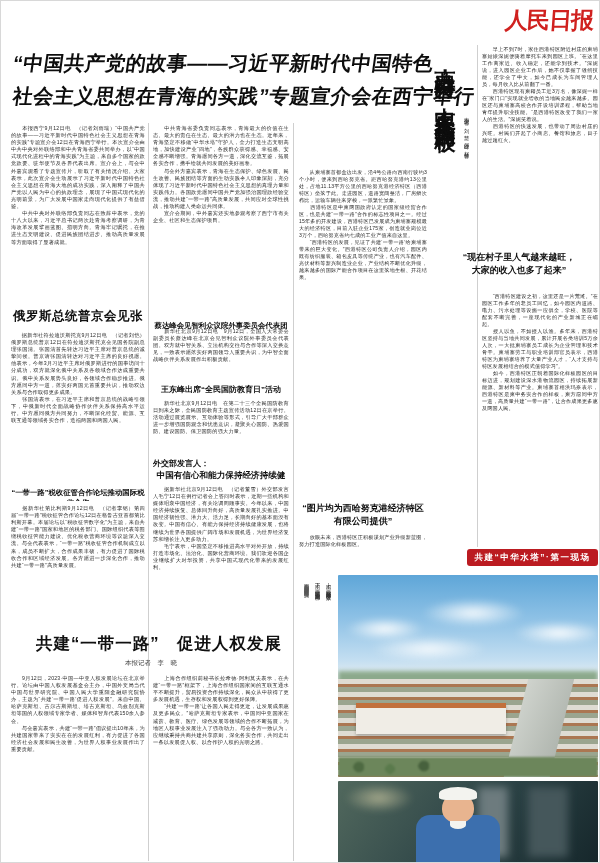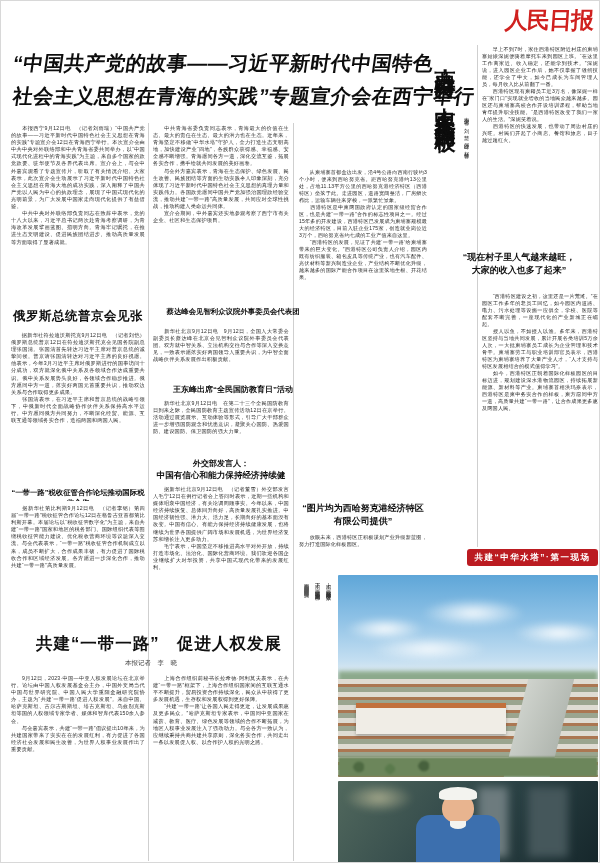--- a/index.html
+++ b/index.html
@@ -64,27 +64,27 @@
   <div class="body-text" style="left:10px;top:331px;width:134px;height:148px;">　　据新华社符拉迪沃斯托克9月12日电　（记者刘恺）俄罗斯总统普京12日在符拉迪沃斯托克会见国务院副总理张国清。张国清首先转达习近平主席对普京总统的诚挚问候。普京请张国清转达对习近平主席的良好祝愿。他表示，今年3月习近平主席对俄罗斯进行的国事访问十分成功，双方就深化俄中关系及各领域合作达成重要共识。俄中关系发展势头良好，各领域合作稳步推进。俄方愿同中方一道，落实好两国元首重要共识，推动双边关系与合作取得更多成果。
 　　张国清表示，在习近平主席和普京总统的战略引领下，中俄新时代全面战略协作伙伴关系保持高水平运行。中方愿同俄方共同努力，不断深化经贸、能源、互联互通等领域务实合作，造福两国和两国人民。</div>
 
   <div class="subhead" style="left:10px;top:487px;width:134px;height:13px;font-size:7.4px;">“一带一路”税收征管合作论坛推动国际税收合作</div>
   <div class="body-text" style="left:10px;top:504px;width:134px;height:116px;">　　据新华社第比利斯9月12日电　（记者李铭）第四届“一带一路”税收征管合作论坛12日在格鲁吉亚首都第比利斯开幕。本届论坛以“税收征管数字化”为主题，来自共建“一带一路”国家和地区的税务部门、国际组织代表等围绕税收征管能力建设、优化税收营商环境等议题深入交流。与会代表表示，“一带一路”税收征管合作机制成立以来，成员不断扩大，合作成果丰硕，有力促进了国际税收合作和区域经济发展。各方愿进一步深化合作，推动共建“一带一路”高质量发展。</div>
 
   <div class="body-text" style="left:152px;top:124px;width:136px;height:176px;">　　中共青海省委负责同志表示，青海最大的价值在生态、最大的责任在生态、最大的潜力也在生态。近年来，青海坚定不移做“中华水塔”守护人，全力打造生态文明高地，加快建设产业“四地”，各族群众获得感、幸福感、安全感不断增强。青海愿同各方一道，深化交流互鉴，拓展务实合作，携手绘就共同发展的美好画卷。
 　　与会外方嘉宾表示，青海在生态保护、绿色发展、民生改善、民族团结等方面的生动实践令人印象深刻，充分体现了习近平新时代中国特色社会主义思想的真理力量和实践伟力。各国政党愿同中国共产党加强治国理政经验交流，推动共建“一带一路”高质量发展，共同应对全球性挑战，推动构建人类命运共同体。
 　　宣介会期间，中外嘉宾还实地参观考察了西宁市有关企业、社区和生态保护项目。</div>
 
-  <div class="subhead" style="left:152px;top:306px;width:136px;height:12px;font-size:7.4px;margin-left:12px;">蔡达峰会见智利众议院外事委员会代表团</div>
+  <div class="subhead" style="left:152px;top:320px;width:136px;height:12px;font-size:7.4px;">蔡达峰会见智利众议院外事委员会代表团</div>
   <div class="body-text" style="left:152px;top:327px;width:136px;height:46px;">　　新华社北京9月12日电　9月12日，全国人大常委会副委员长蔡达峰在北京会见智利众议院外事委员会代表团。双方就中智关系、立法机构交往与合作等深入交换意见，一致表示愿落实好两国领导人重要共识，为中智全面战略伙伴关系发展作出积极贡献。</div>
 
-  <div class="subhead" style="left:164px;top:383px;width:136px;height:12px;font-size:8px;">王东峰出席“全民国防教育日”活动</div>
+  <div class="subhead" style="left:152px;top:383px;width:136px;height:12px;font-size:8px;">王东峰出席“全民国防教育日”活动</div>
   <div class="body-text" style="left:152px;top:399px;width:136px;height:48px;">　　新华社北京9月12日电　在第二十三个全民国防教育日到来之际，全民国防教育主题宣传活动12日在京举行。活动通过展览展示、互动体验等形式，引导广大干部群众进一步增强国防观念和忧患意识，凝聚关心国防、热爱国防、建设国防、保卫国防的强大力量。</div>
 
-  <div class="subhead" style="left:152px;top:457px;width:136px;height:10px;font-size:8px;text-align:center;">外交部发言人：</div>
+  <div class="subhead" style="left:152px;top:457px;width:136px;height:10px;font-size:8px;text-align:left;">外交部发言人：</div>
   <div class="subhead" style="left:152px;top:469px;width:136px;height:12px;font-size:8.6px;">中国有信心和能力保持经济持续健康发展</div>
   <div class="body-text" style="left:152px;top:485px;width:136px;height:134px;">　　据新华社北京9月12日电　（记者董雪）外交部发言人毛宁12日在例行记者会上答问时表示，近期一些机构和媒体唱衰中国经济，有关论调罔顾事实。今年以来，中国经济持续恢复、总体回升向好，高质量发展扎实推进。中国经济韧性强、潜力大、活力足，长期向好的基本面没有改变。中国有信心、有能力保持经济持续健康发展，也将继续为世界各国提供广阔市场和发展机遇，为世界经济复苏和增长注入更多动力。
 　　毛宁表示，中国坚定不移推进高水平对外开放，持续打造市场化、法治化、国际化营商环境。我们欢迎各国企业继续扩大对华投资，共享中国式现代化带来的发展红利。</div>
 
   <div class="subhead" style="left:20px;top:632px;width:276px;height:24px;font-size:16.5px;letter-spacing:1px;">共建“一带一路”　促进人权发展</div>
   <div class="subhead" style="left:12px;top:658px;width:276px;height:10px;font-size:6.5px;font-weight:normal;color:#444;">本报记者　李　晓</div>
   <div class="body-text" style="left:10px;top:674px;width:134px;height:184px;">　　9月12日，2023·中国—中亚人权发展论坛在北京举行。论坛由中国人权发展基金会主办，中国外文局当代中国与世界研究院、中国人民大学重阳金融研究院协办，主题为“共建‘一带一路’促进人权发展”。来自中国、哈萨克斯坦、吉尔吉斯斯坦、塔吉克斯坦、乌兹别克斯坦等国的人权领域专家学者、媒体和智库代表150余人参会。
 　　与会嘉宾表示，共建“一带一路”倡议提出10年来，为共建国家带来了实实在在的发展红利，有力促进了各国经济社会发展和民生改善，为世界人权事业发展作出了重要贡献。</div>
   <div class="body-text" style="left:152px;top:674px;width:136px;height:184px;">　　上海合作组织前秘书长拉希德·阿利莫夫表示，在共建“一带一路”框架下，上海合作组织国家间的互联互通水平不断提升，贸易投资合作持续深化，民众从中获得了更多发展机遇，生存权和发展权得到更好保障。
 　　“共建‘一带一路’让各国人民走得更近，让发展成果惠及更多民众。”哈萨克斯坦专家表示，中国同中亚国家在减贫、教育、医疗、绿色发展等领域的合作不断拓展，为地区人权事业发展注入了强劲动力。与会各方一致认为，应继续秉持共商共建共享原则，深化务实合作，共同走出一条以发展促人权、以合作护人权的光明之路。</div>

